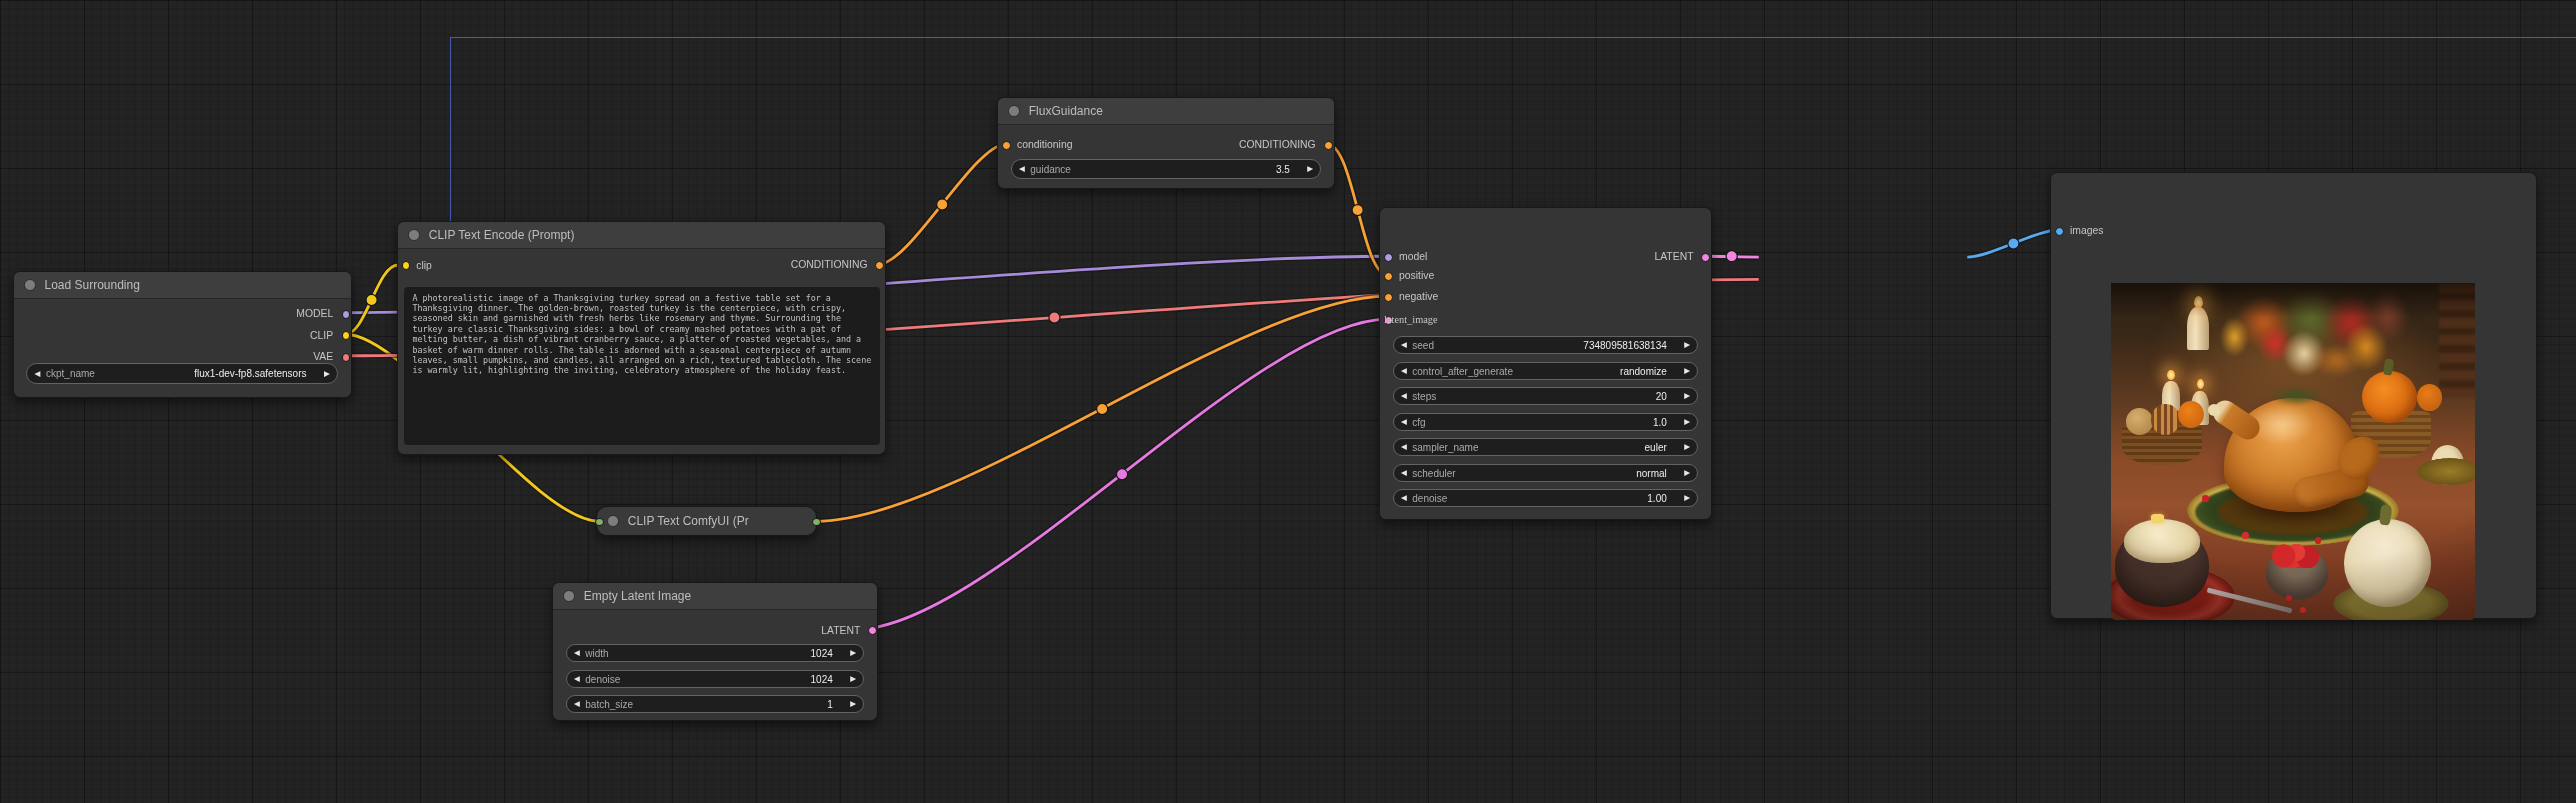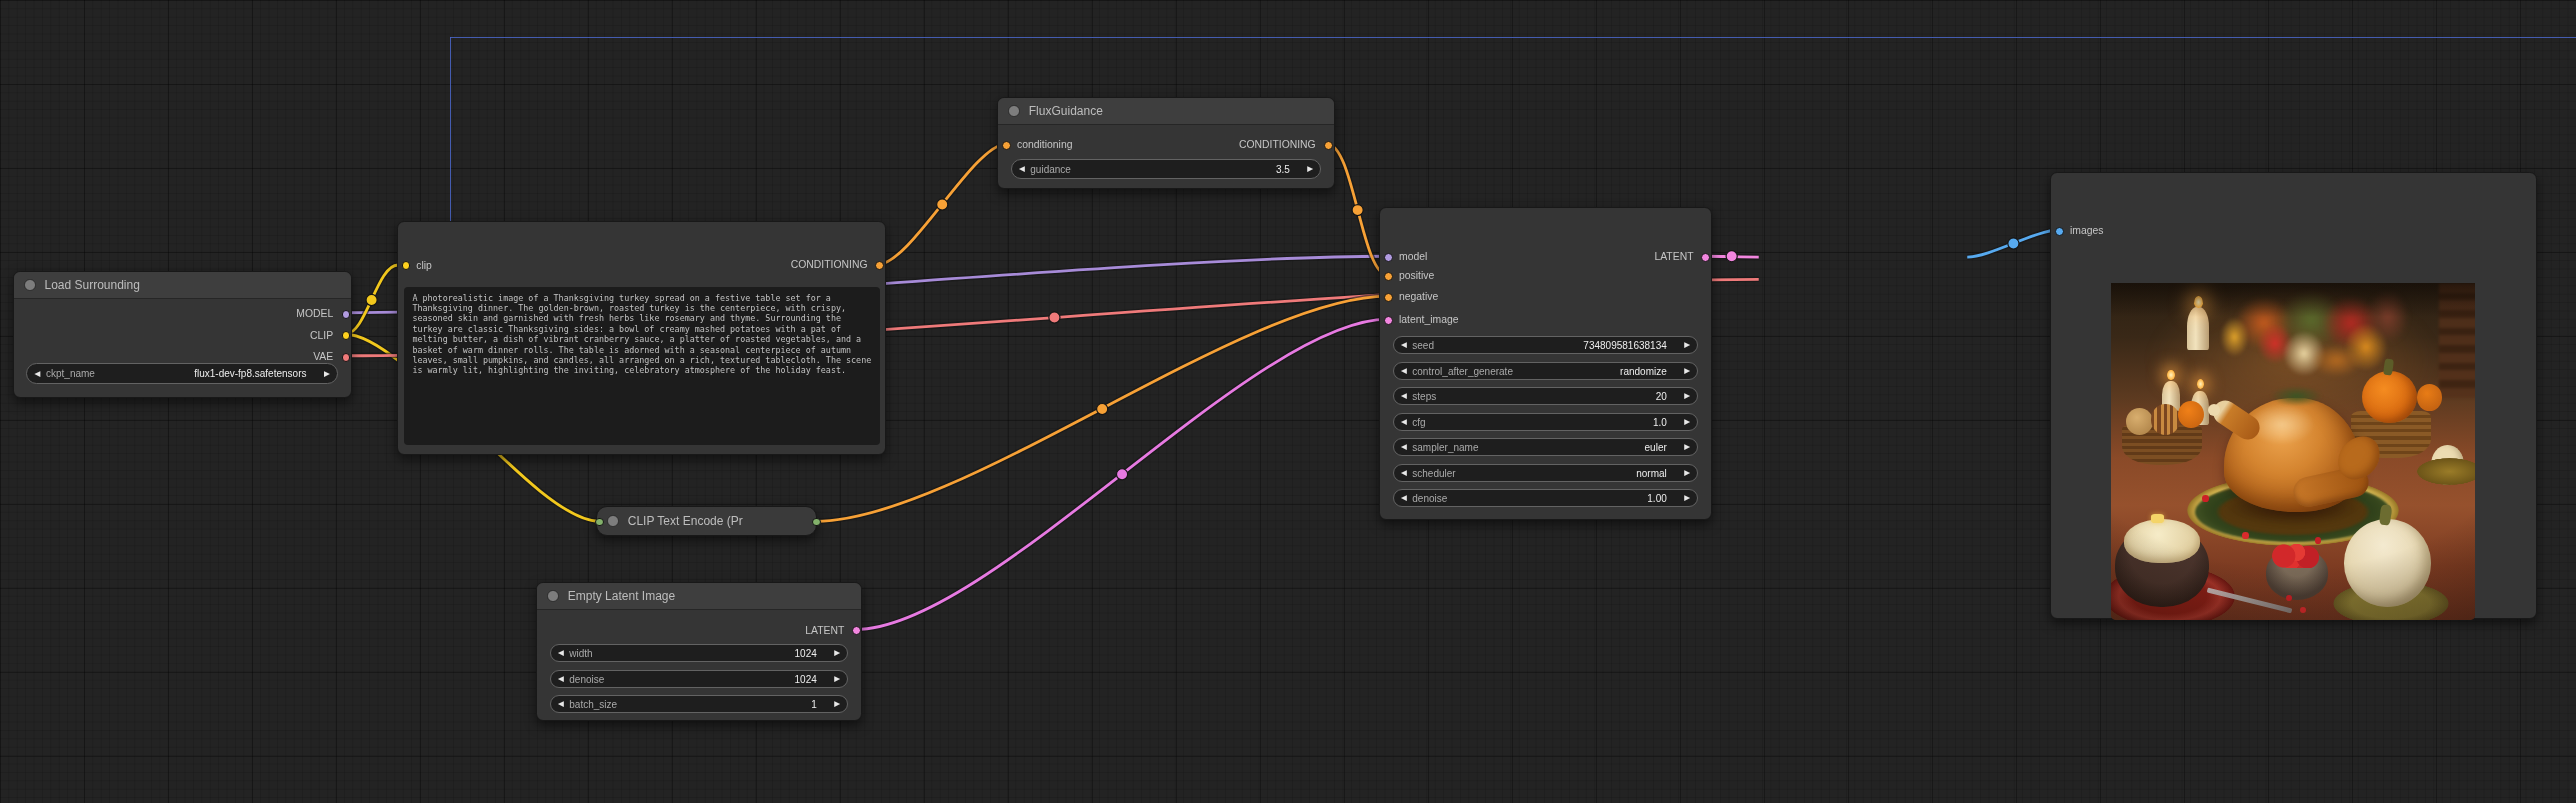--- a/index.html
+++ b/index.html
@@ -89,20 +89,24 @@
       <div class="port-dot" style="left: 328px; top: 81px; background: rgb(240, 122, 122);"></div>
       <div class="port-label out" style="right: 17.5px; top: 78px;">VAE</div>
       <div class="widget" style="left: 12.7px; right: 12.7px; top: 91px; height: 21px; border-radius: 11px;">
         <span class="warrow">◀</span>
         <span class="wlabel">ckpt_name</span>
         <span class="wvalue with-arrow">flux1-dev-fp8.safetensors</span>
         <span class="warrow">▶</span>
       </div>
     </div>
     <div class="node" style="left: 397px; top: 221px; width: 489px; height: 234px;">
+      <div class="node-header">
+        <span class="collapse-dot"></span>
+        <span>CLIP Text Encode (Prompt)</span>
+      </div>
       <div class="port-dot" style="left: 3.6px; top: 39px; background: rgb(255, 210, 30);"></div>
       <div class="port-label" style="left: 18.3px; top: 37px;">clip</div>
       <div class="port-dot" style="left: 477px; top: 39px; background: rgb(247, 161, 54);"></div>
       <div class="port-label out" style="right: 17.5px; top: 36px;">CONDITIONING</div>
       <div class="prompt-box" style="left: 6.4px; top: 65px; width: 476px; height: 158px;">A photorealistic image of a Thanksgiving turkey spread on a festive table set for a Thanksgiving dinner. The golden-brown, roasted turkey is the centerpiece, with crispy, seasoned skin and garnished with fresh herbs like rosemary and thyme. Surrounding the turkey are classic Thanksgiving sides: a bowl of creamy mashed potatoes with a pat of melting butter, a dish of vibrant cranberry sauce, a platter of roasted vegetables, and a basket of warm dinner rolls. The table is adorned with a seasonal centerpiece of autumn leaves, small pumpkins, and candles, all arranged on a rich, textured tablecloth. The scene is warmly lit, highlighting the inviting, celebratory atmosphere of the holiday feast.</div>
     </div>
     <div class="node" style="left: 997px; top: 97px; width: 338px; height: 92px;">
       <div class="node-header">
         <span class="collapse-dot"></span>
         <span>FluxGuidance</span>
@@ -114,26 +118,26 @@
       <div class="widget" style="left: 12.7px; right: 12.7px; top: 61px; height: 20px; border-radius: 10.7px;">
         <span class="warrow">◀</span>
         <span class="wlabel">guidance</span>
         <span class="wvalue with-arrow">3.5</span>
         <span class="warrow">▶</span>
       </div>
     </div>
     <div class="node collapsed" style="left: 596px; top: 506px; width: 221px; height: 30px;">
       <div class="node-header">
         <span class="collapse-dot"></span>
-        <span>CLIP Text Encode (Pr</span>
+        <span>CLIP Text ComfyUI (Pr</span>
       </div>
       <div class="port-dot" style="left: -2px; top: 10.7px; background: rgb(131, 177, 107);"></div>
       <div class="port-dot" style="left: 215px; top: 10.7px; background: rgb(131, 177, 107);"></div>
     </div>
-    <div class="node" style="left: 536px; top: 582px; width: 326px; height: 139px;">
+    <div class="node" style="left: 552px; top: 582px; width: 326px; height: 139px;">
       <div class="node-header">
         <span class="collapse-dot"></span>
         <span>Empty Latent Image</span>
       </div>
       <div class="port-dot" style="left: 315px; top: 43px; background: rgb(242, 134, 223);"></div>
       <div class="port-label out" style="right: 16.7px; top: 41px;">LATENT</div>
       <div class="widget" style="left: 12.7px; right: 12.7px; top: 61px; height: 18.3px; border-radius: 10px;">
         <span class="warrow">◀</span>
         <span class="wlabel">width</span>
         <span class="wvalue with-arrow">1024</span>
@@ -153,21 +157,21 @@
       </div>
     </div>
     <div class="node" style="left: 1379px; top: 207px; width: 333px; height: 313px;">
       <div class="port-dot" style="left: 4.4px; top: 45px; background: rgb(177, 155, 224);"></div>
       <div class="port-label" style="left: 19px; top: 42px;">model</div>
       <div class="port-dot" style="left: 4.4px; top: 64px; background: rgb(247, 161, 54);"></div>
       <div class="port-label" style="left: 19px; top: 61px;">positive</div>
       <div class="port-dot" style="left: 4.4px; top: 85px; background: rgb(247, 161, 54);"></div>
       <div class="port-label" style="left: 19px; top: 82px;">negative</div>
       <div class="port-dot" style="left: 4.4px; top: 108px; background: rgb(242, 134, 223);"></div>
-      <div class="port-label" style="left: 19px; top: 105px;">latent_image</div>
+      <div class="port-label" style="left: 4px; top: 105px; font-family: Liberation Serif, serif;">latent_image</div>
       <div class="port-dot" style="left: 321px; top: 45px; background: rgb(242, 134, 223);"></div>
       <div class="port-label out" style="right: 17.5px; top: 42px;">LATENT</div>
       <div class="widget" style="left: 12.7px; right: 12.7px; top: 128px; height: 18.3px; border-radius: 10px;">
         <span class="warrow">◀</span>
         <span class="wlabel">seed</span>
         <span class="wvalue with-arrow">734809581638134</span>
         <span class="warrow">▶</span>
       </div>
       <div class="widget" style="left: 12.7px; right: 12.7px; top: 154px; height: 18.3px; border-radius: 10px;">
         <span class="warrow">◀</span>

